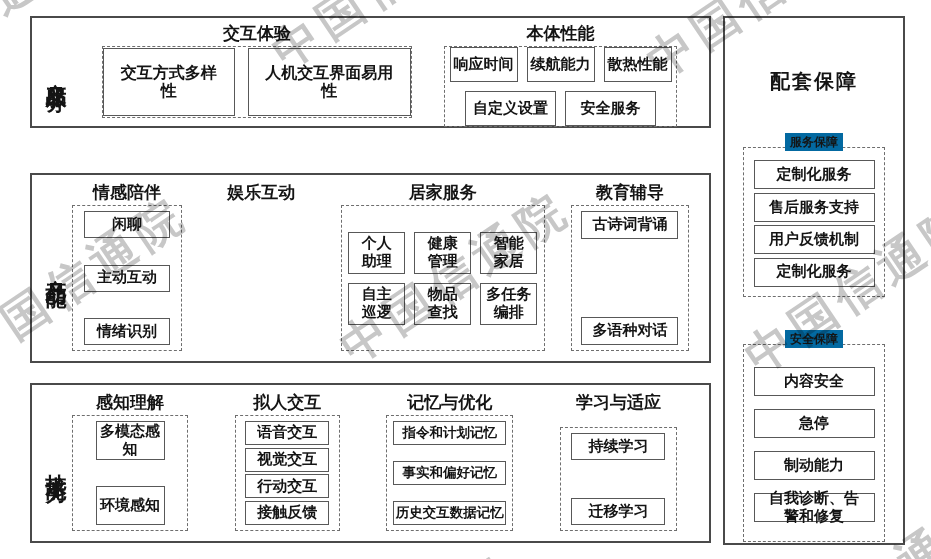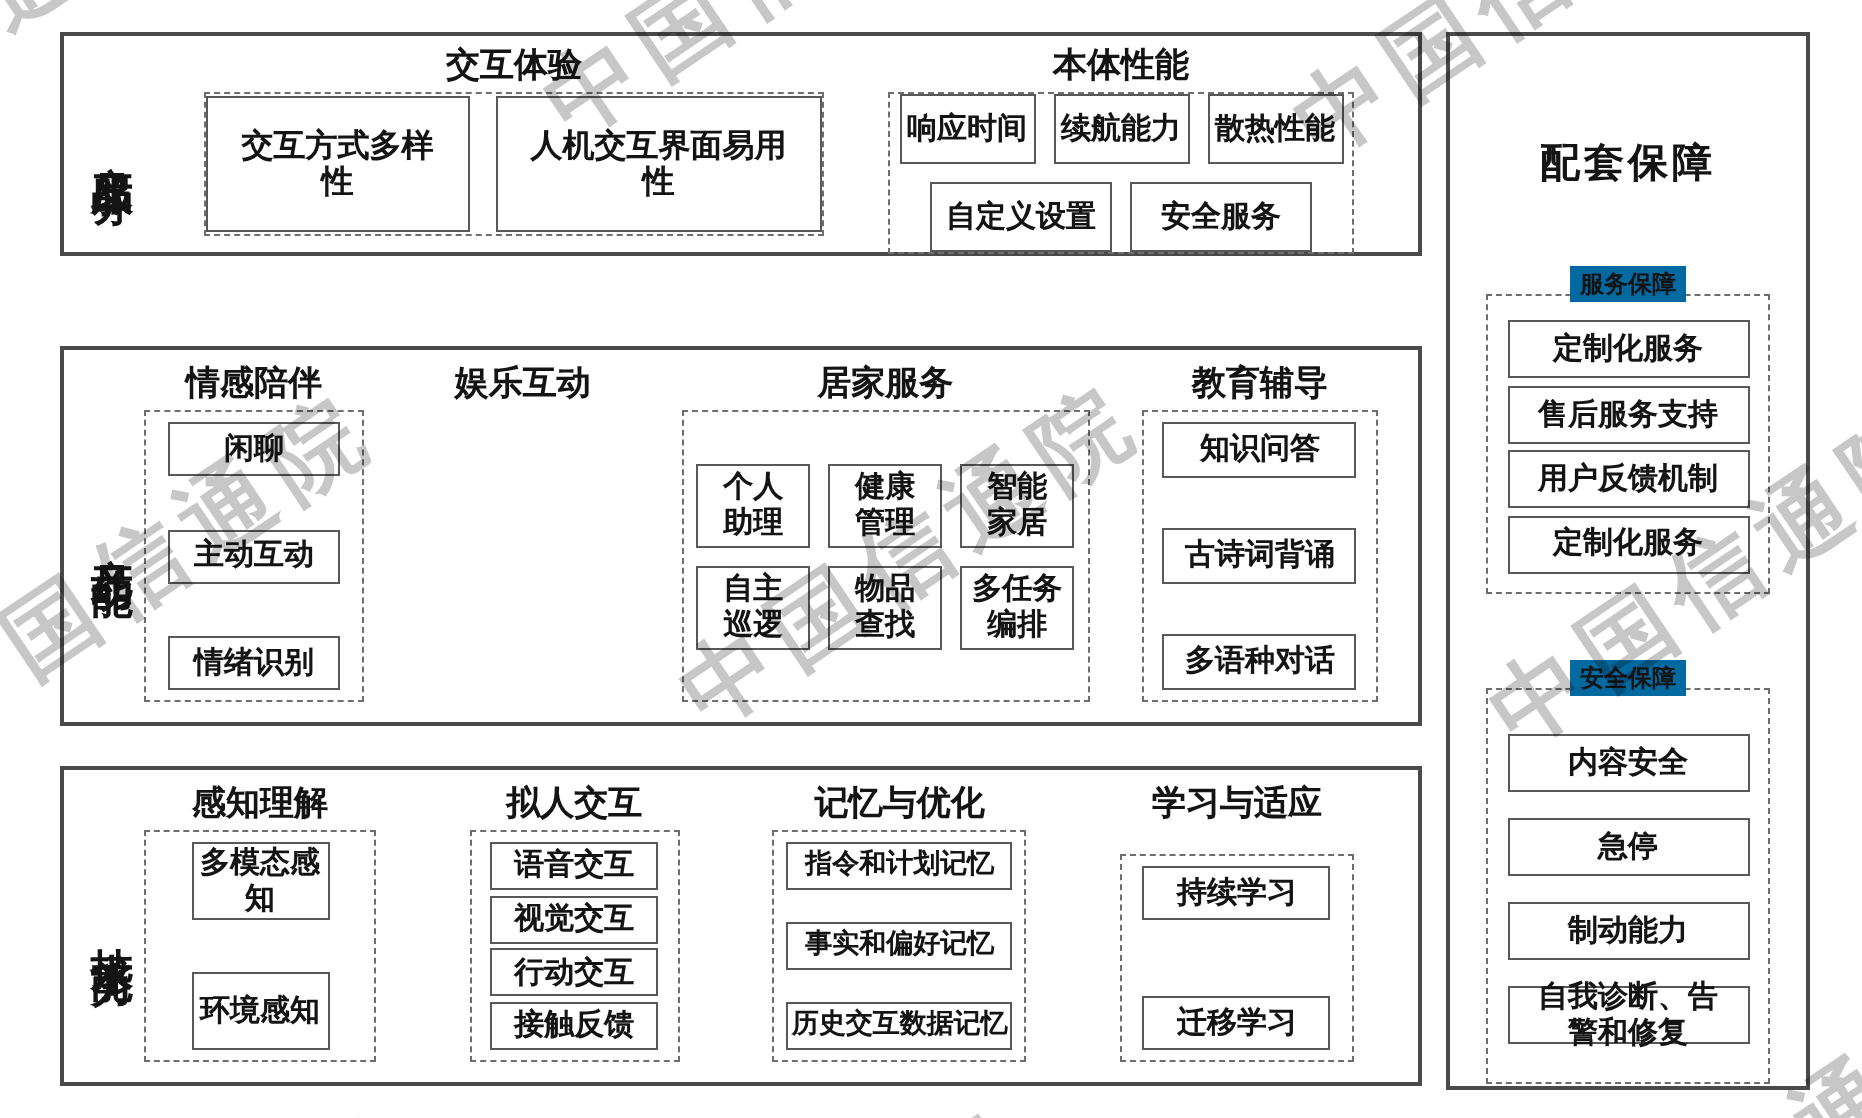--- a/index.html
+++ b/index.html
@@ -214,21 +214,20 @@
 巡逻</div>
         <div class="item">物品
 查找</div>
         <div class="item">多任务
 编排</div>
       </div>
     </div>
     <div class="group stack g-jiaoyu">
       <div class="g-title">教育辅导</div>
       <div class="g-box">
-        <div class="item">知识问答</div>
         <div class="item">古诗词背诵</div>
         <div class="item">多语种对话</div>
       </div>
     </div>
   </div>
 </div>
 
 <div class="row row3">
   <div class="vlabel">技术能力</div>
   <div class="groups">

